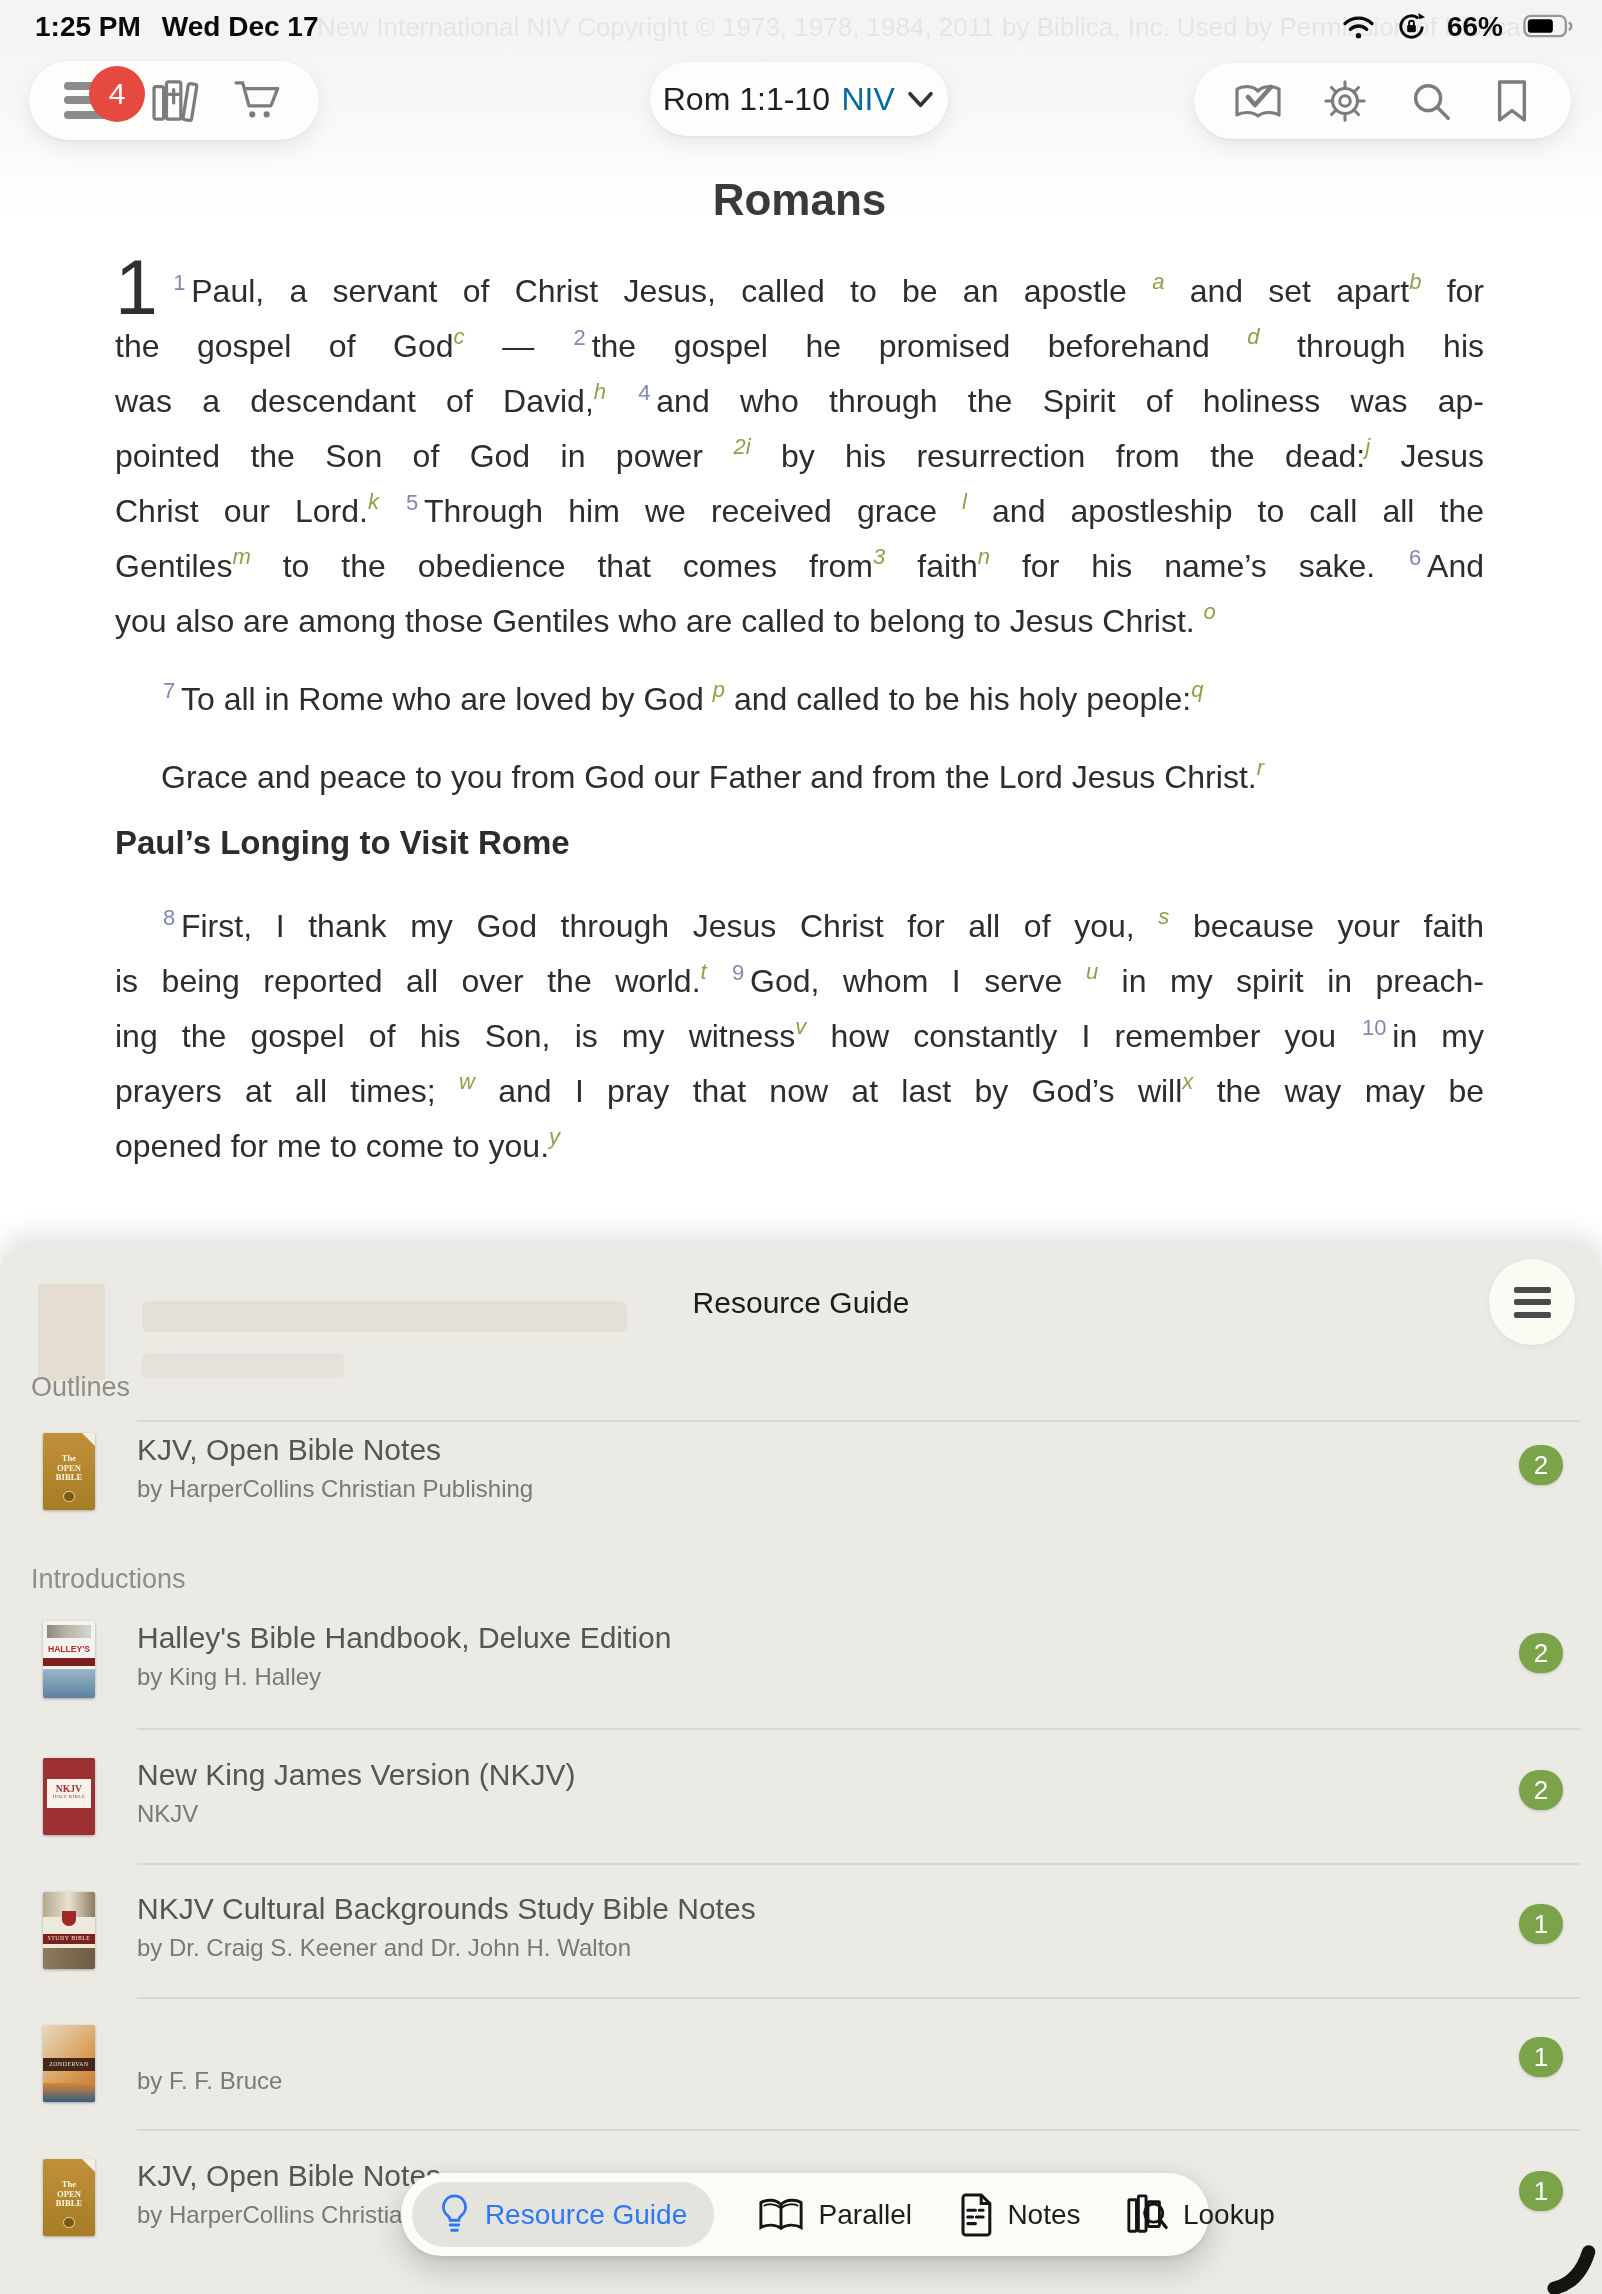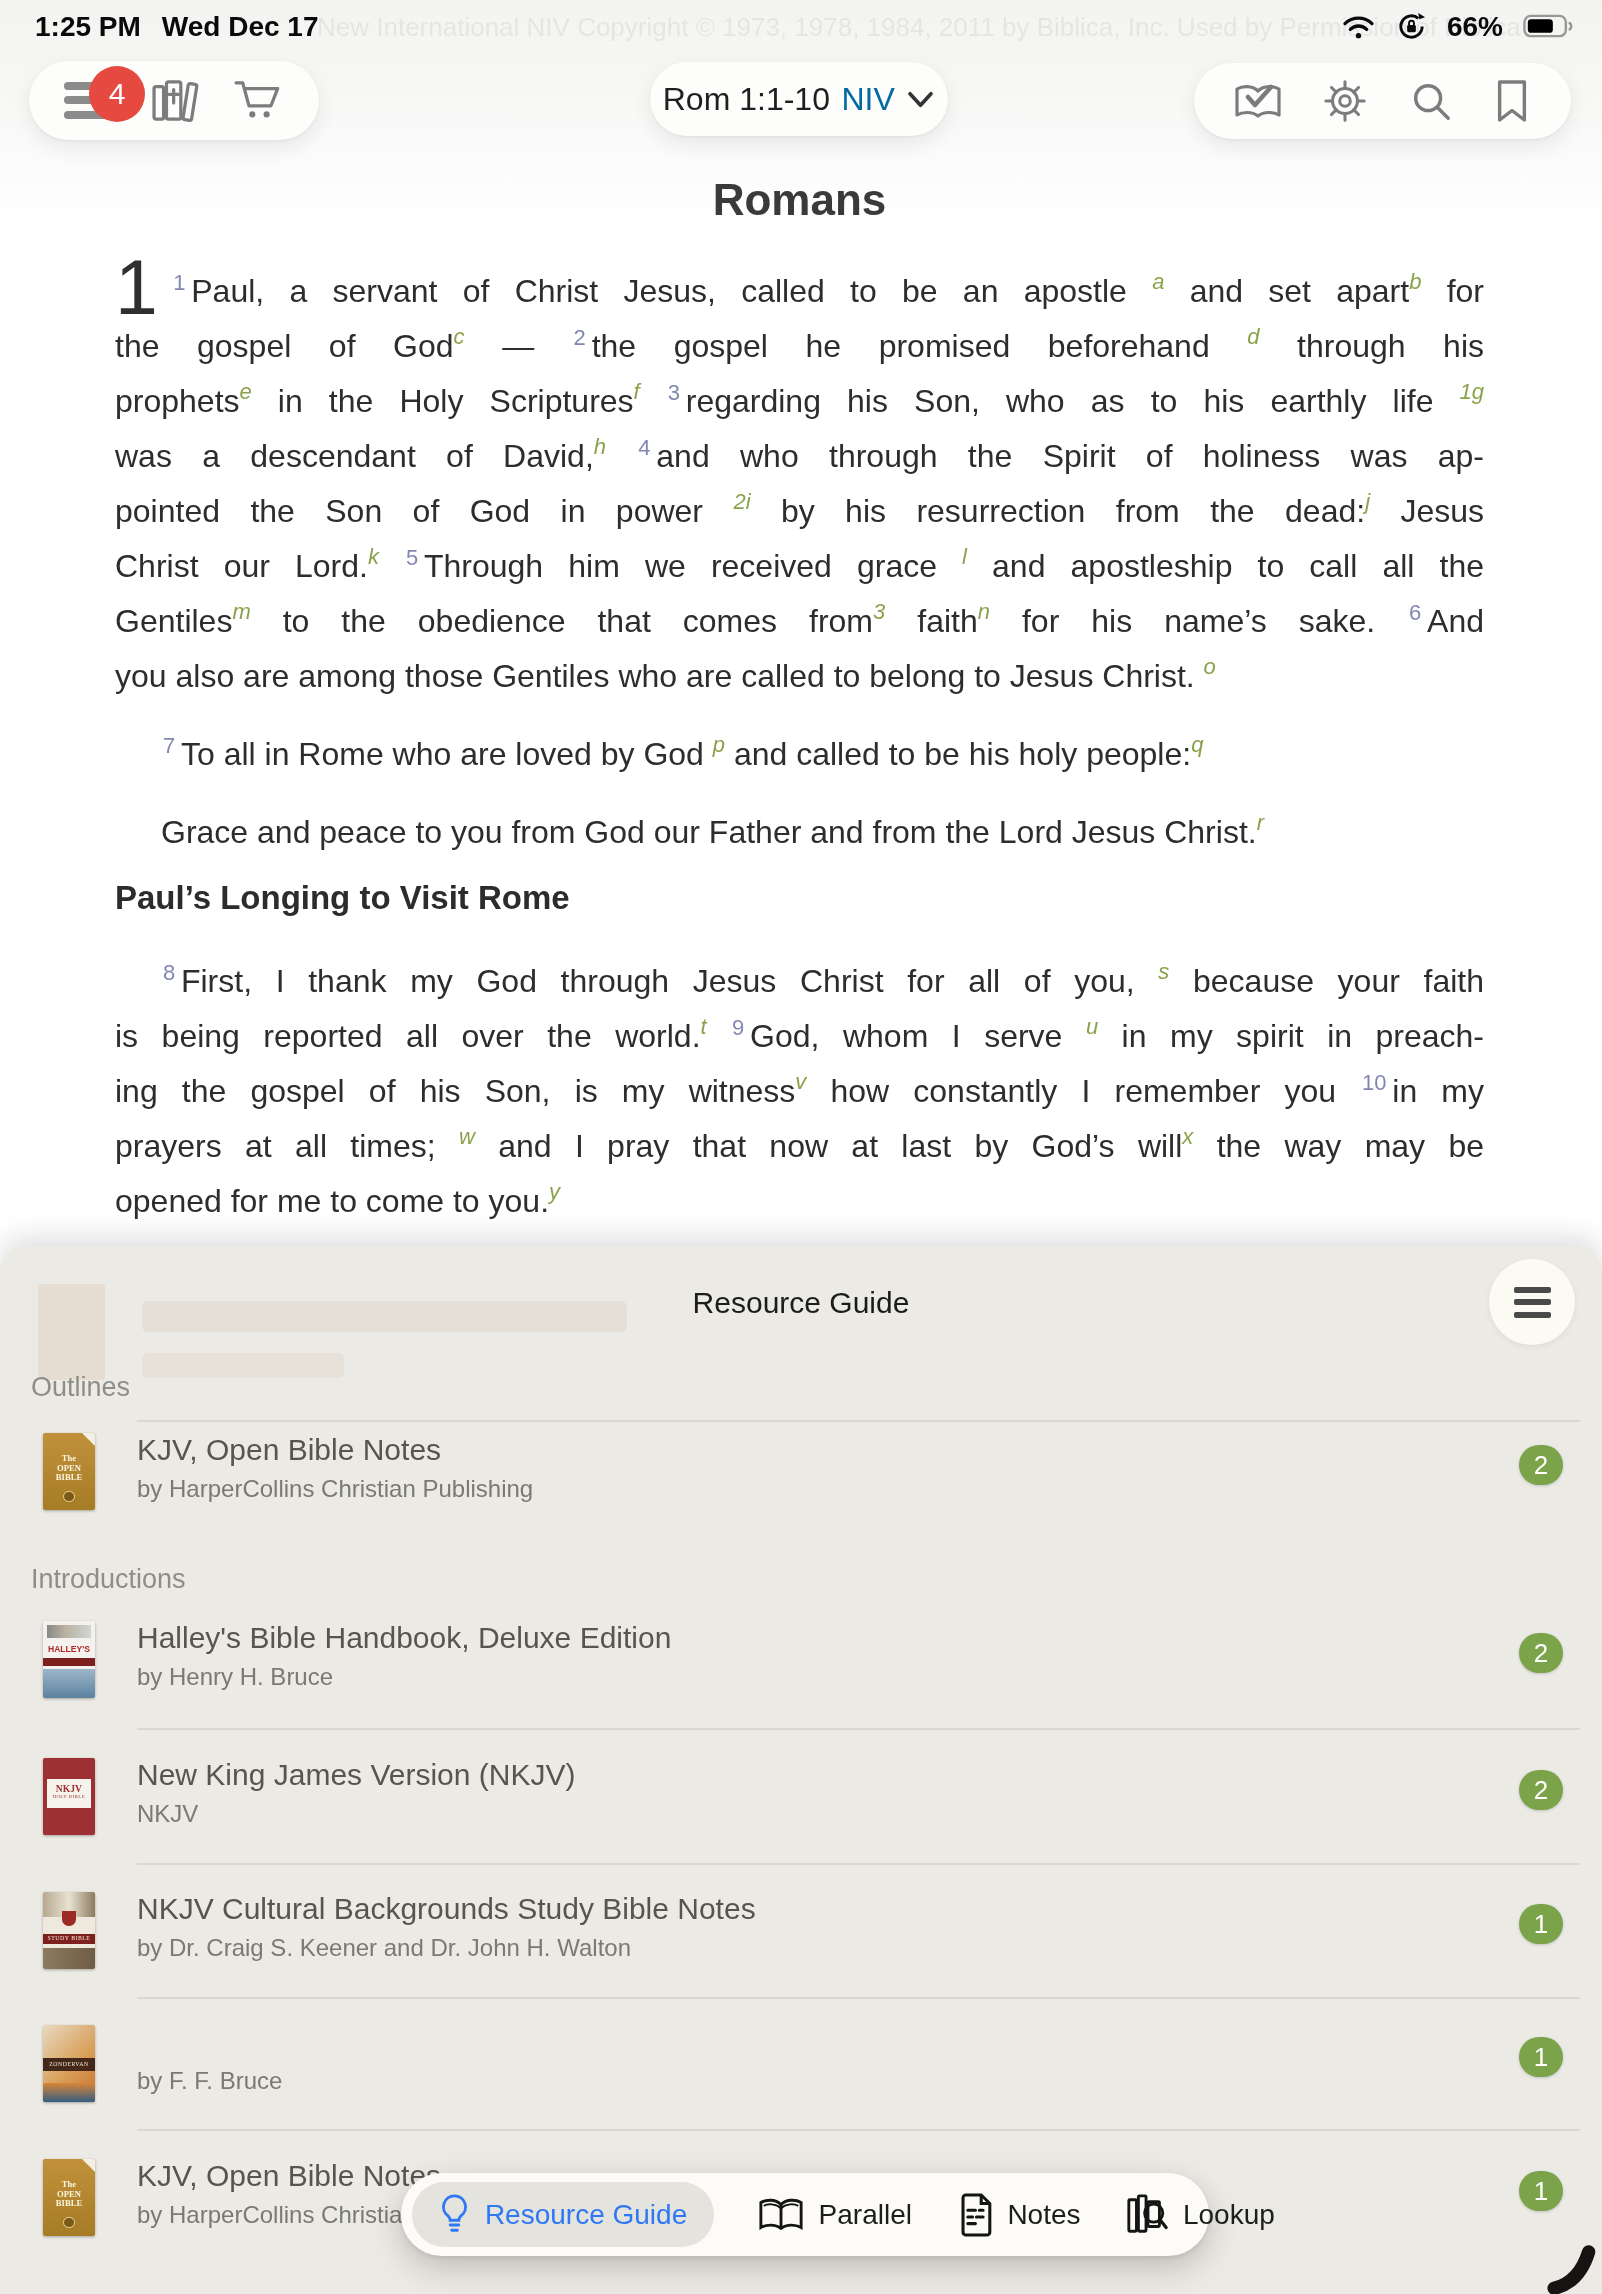--- a/index.html
+++ b/index.html
@@ -197,21 +197,20 @@
         <path d="M7 3 h26 v40 l-13 -10 l-13 10 z"></path>
     </svg>
   </div>
 
   <div id="scripture">
     <div id="book-title">Romans</div>
     <div id="scripture-before" style="margin-top: 29px;">
         <div class="para">
           <div class="sline"><span class="chap">1</span><span class="v">1</span>Paul, a servant of Christ Jesus, called to be an apostle <span class="f">a</span> and set apart<span class="f">b</span> for</div>
           <div class="sline">the gospel of God<span class="f">c</span> — <span class="v">2</span>the gospel he promised beforehand <span class="f">d</span> through his</div>
-          <div class="sline">prophets<span class="f">e</span> in the Holy Scriptures<span class="f">f</span> <span class="v">3</span>regarding his Son, who as to his earthly life <span class="f">1g</span></div>
           <div class="sline">was a descendant of David,<span class="f">h</span> <span class="v">4</span>and who through the Spirit of holiness was ap-</div>
           <div class="sline">pointed the Son of God in power <span class="f">2i</span> by his resurrection from the dead:<span class="f">j</span> Jesus</div>
           <div class="sline">Christ our Lord.<span class="f">k</span> <span class="v">5</span>Through him we received grace <span class="f">l</span> and apostleship to call all the</div>
           <div class="sline">Gentiles<span class="f">m</span> to the obedience that comes from<span class="f">3</span> faith<span class="f">n</span> for his name’s sake. <span class="v">6</span>And</div>
           <div class="sline nj">you also are among those Gentiles who are called to belong to Jesus Christ. <span class="f">o</span></div>
         </div>
         <div class="para">
           <div class="sline nj ind"><span class="v">7</span>To all in Rome who are loved by God <span class="f">p</span> and called to be his holy people:<span class="f">q</span></div>
         </div>
         <div class="para">
@@ -256,21 +255,21 @@
         </div>
         <div class="sec-label" style="top: 318px;">Introductions</div>
         <div class="rg-item" style="top: 356px;">
           <div class="cov halleys">
             <div class="img"></div>
             <div class="t">HALLEY'S</div>
             <div class="band"></div>
             <div class="bot"></div>
           </div>
           <div class="rg-title">Halley's Bible Handbook, Deluxe Edition</div>
-          <div class="rg-sub">by Henry H. Bruce</div>
+          <div class="rg-sub">by King H. Halley</div>
           <div class="rg-badge">2</div>
         </div>
         <div class="rg-item" style="top: 493px;">
           <div class="cov nkjv">
             <div class="panel">
               <div class="t">NKJV</div>
               <div class="s">HOLY BIBLE</div>
             </div>
           </div>
           <div class="rg-title">New King James Version (NKJV)</div>

